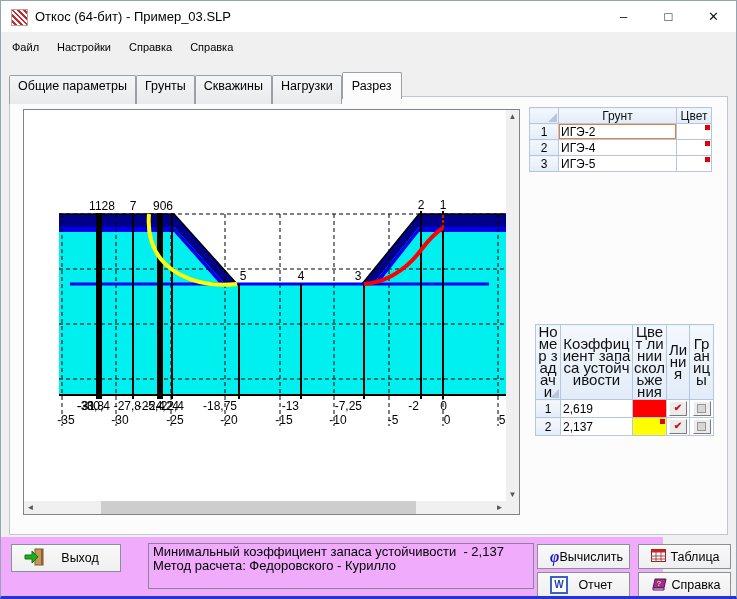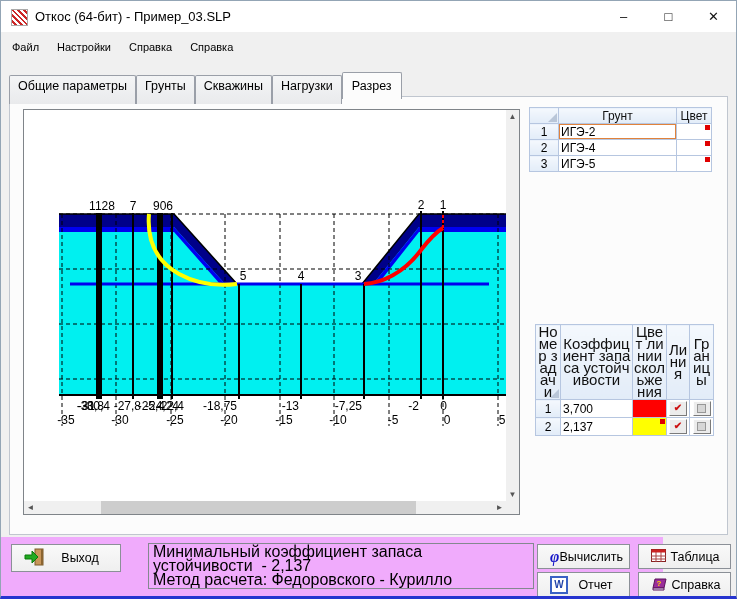--- a/index.html
+++ b/index.html
@@ -48,21 +48,21 @@
   .bottompanel{position:absolute;left:0;top:536px;width:662px;height:59px;background:#f0abfc;}
   .btn{position:absolute;display:flex;align-items:center;background:linear-gradient(#f9f9f9,#efefef);
        border:1px solid #8b9097;font-size:12.5px;color:#000;box-sizing:border-box;font-family:inherit;}
   .btn .albl{flex:1;text-align:center;}
   .exit-btn{left:10px;top:7px;width:110px;height:28px;}
   .calc-btn{left:536px;top:7px;width:93px;height:25px;}
   .report-btn{left:536px;top:35px;width:93px;height:25px;}
   .table-btn{left:637px;top:7px;width:93px;height:25px;}
   .help-btn{left:637px;top:35px;width:93px;height:25px;}
   .statusbox{position:absolute;left:147px;top:6px;width:386px;height:46px;border:1px solid #83898f;
-             font-size:16px;line-height:14px;padding:1px 4px;box-sizing:border-box;color:#000;overflow:hidden;}
+             font-size:13px;line-height:14px;padding:1px 4px;box-sizing:border-box;color:#000;overflow:hidden;}
   .ic{display:inline-block;margin-left:6px;}
   .phi{color:#1515c8;font-weight:bold;font-style:italic;font-size:16px;line-height:16px;font-family:"Liberation Serif",serif;}
   .wbox{width:14px;height:14px;border:2px solid #3a62c4;background:#fff;color:#2244aa;font-weight:bold;
         font-size:10px;line-height:14px;text-align:center;}
 </style>
 </head>
 <body>
 
 <div class="window">
 
@@ -194,21 +194,21 @@
         <tbody>
           <tr>
             <td class="hdr" style="width: 25px; height: 65px;">Номер задачи<div class="tri"></div></td>
             <td class="hdr" style="width: 72px; height: 65px;">Коэффициент запаса устойчивости</td>
             <td class="hdr" style="width: 34px; height: 65px;">Цвет линии скольжения</td>
             <td class="hdr" style="width: 22px; height: 65px;">Линия</td>
             <td class="hdr" style="width: 24px; height: 65px;">Границы</td>
           </tr>
           <tr>
             <td class="num">1</td>
-            <td>3,700</td>
+            <td>2,619</td>
             <td class="swatch" style="background: rgb(255, 0, 0);"></td>
             <td>
               <div class="chkbtn">✔</div>
             </td>
             <td>
               <div class="bndbtn">
                 <span></span>
               </div>
             </td>
           </tr>

